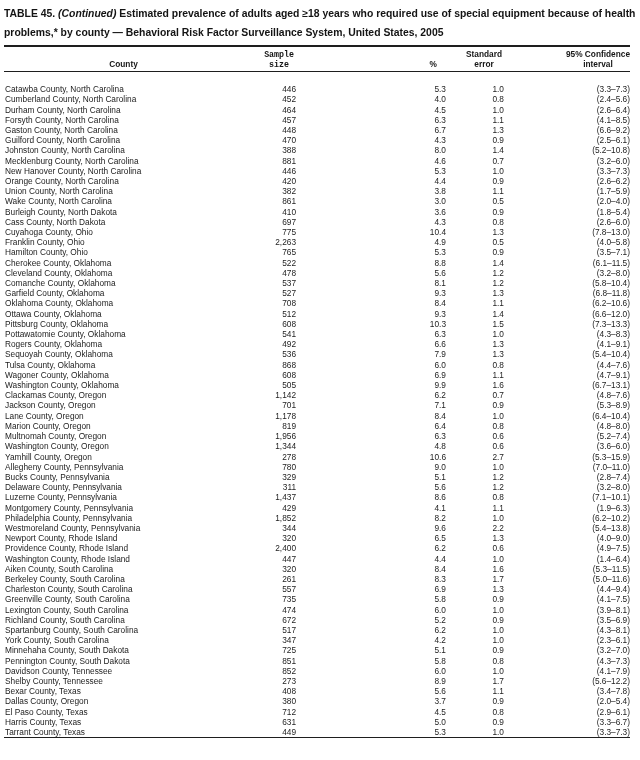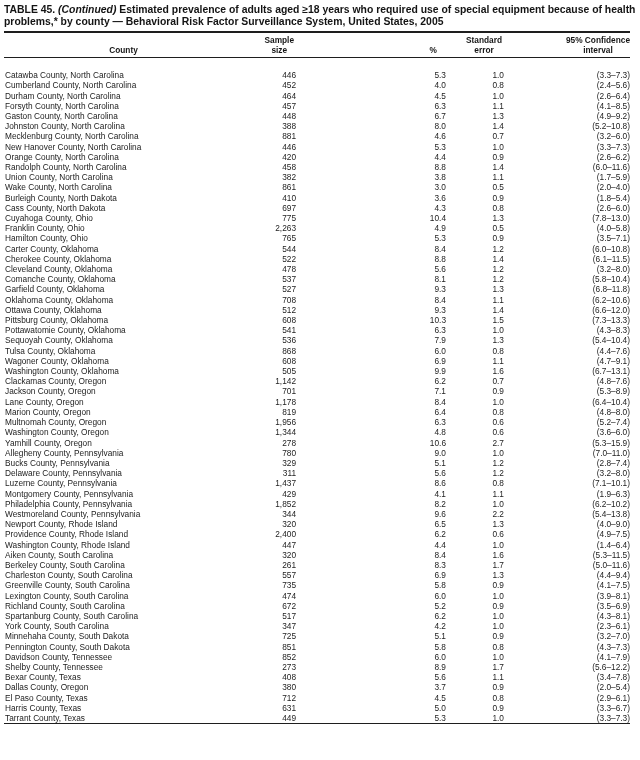--- a/index.html
+++ b/index.html
@@ -13,21 +13,21 @@
   .page {
     width: 632px;
     height: 752px;
     padding: 4px 4px 4px 4px;
     font-family: "Liberation Sans", sans-serif;
     color: #1c1c1c;
     background: #ffffff;
   }
   .table-title {
     font-size: 10.4px;
-    line-height: 12px;
+    line-height: 19px;
     font-weight: bold;
     letter-spacing: 0px;
     color: #141414;
     width: 632px;
   }
   .table-title .italic { font-style: italic; }
   table.data-table {
     width: 626px;
     border-collapse: collapse;
     table-layout: fixed;
@@ -44,21 +44,21 @@
     font-size: 8.3px;
     font-weight: bold;
     line-height: 9.6px;
     vertical-align: bottom;
     padding: 3px 0 2px 0;
     color: #161616;
   }
   thead th.h-county { text-align: center; padding-left: 1px; }
   thead th.h-n, thead th.h-se, thead th.h-ci, thead th.h-pct { text-align: right; }
   thead th.h-pct { padding-right: 9px; }
-  thead th.h-n { padding-right: 2px; }
+  thead th.h-n { padding-right: 2px; font-family: Liberation Mono, monospace; }
   thead th.h-se { padding-right: 2px; }
   thead th .ctr {
     display: inline-block;
     text-align: center;
   }
   tbody { border-bottom: 1.2px solid #1e1e1e; }
   tbody td {
     font-size: 8.3px;
     line-height: 10.2px;
     height: 10.2px;
@@ -148,21 +148,28 @@
           <td class="c-n">457</td>
           <td class="c-pct">6.3</td>
           <td class="c-se">1.1</td>
           <td class="c-ci">(4.1–8.5)</td>
         </tr>
         <tr>
           <td class="c-county">Gaston County, North Carolina</td>
           <td class="c-n">448</td>
           <td class="c-pct">6.7</td>
           <td class="c-se">1.3</td>
-          <td class="c-ci">(4.9–9.2)</td>
+          <td class="c-ci">(6.6–9.2)</td>
+        </tr>
+        <tr>
+          <td class="c-county">Guilford County, North Carolina</td>
+          <td class="c-n">470</td>
+          <td class="c-pct">4.3</td>
+          <td class="c-se">0.9</td>
+          <td class="c-ci">(2.5–6.1)</td>
         </tr>
         <tr>
           <td class="c-county">Johnston County, North Carolina</td>
           <td class="c-n">388</td>
           <td class="c-pct">8.0</td>
           <td class="c-se">1.4</td>
           <td class="c-ci">(5.2–10.8)</td>
         </tr>
         <tr>
           <td class="c-county">Mecklenburg County, North Carolina</td>
@@ -179,27 +186,20 @@
           <td class="c-ci">(3.3–7.3)</td>
         </tr>
         <tr>
           <td class="c-county">Orange County, North Carolina</td>
           <td class="c-n">420</td>
           <td class="c-pct">4.4</td>
           <td class="c-se">0.9</td>
           <td class="c-ci">(2.6–6.2)</td>
         </tr>
         <tr>
-          <td class="c-county">Randolph County, North Carolina</td>
-          <td class="c-n">458</td>
-          <td class="c-pct">8.8</td>
-          <td class="c-se">1.4</td>
-          <td class="c-ci">(6.0–11.6)</td>
-        </tr>
-        <tr>
           <td class="c-county">Union County, North Carolina</td>
           <td class="c-n">382</td>
           <td class="c-pct">3.8</td>
           <td class="c-se">1.1</td>
           <td class="c-ci">(1.7–5.9)</td>
         </tr>
         <tr>
           <td class="c-county">Wake County, North Carolina</td>
           <td class="c-n">861</td>
           <td class="c-pct">3.0</td>
@@ -235,27 +235,20 @@
           <td class="c-ci">(4.0–5.8)</td>
         </tr>
         <tr>
           <td class="c-county">Hamilton County, Ohio</td>
           <td class="c-n">765</td>
           <td class="c-pct">5.3</td>
           <td class="c-se">0.9</td>
           <td class="c-ci">(3.5–7.1)</td>
         </tr>
         <tr>
-          <td class="c-county">Carter County, Oklahoma</td>
-          <td class="c-n">544</td>
-          <td class="c-pct">8.4</td>
-          <td class="c-se">1.2</td>
-          <td class="c-ci">(6.0–10.8)</td>
-        </tr>
-        <tr>
           <td class="c-county">Cherokee County, Oklahoma</td>
           <td class="c-n">522</td>
           <td class="c-pct">8.8</td>
           <td class="c-se">1.4</td>
           <td class="c-ci">(6.1–11.5)</td>
         </tr>
         <tr>
           <td class="c-county">Cleveland County, Oklahoma</td>
           <td class="c-n">478</td>
           <td class="c-pct">5.6</td>
@@ -296,20 +289,27 @@
           <td class="c-pct">10.3</td>
           <td class="c-se">1.5</td>
           <td class="c-ci">(7.3–13.3)</td>
         </tr>
         <tr>
           <td class="c-county">Pottawatomie County, Oklahoma</td>
           <td class="c-n">541</td>
           <td class="c-pct">6.3</td>
           <td class="c-se">1.0</td>
           <td class="c-ci">(4.3–8.3)</td>
+        </tr>
+        <tr>
+          <td class="c-county">Rogers County, Oklahoma</td>
+          <td class="c-n">492</td>
+          <td class="c-pct">6.6</td>
+          <td class="c-se">1.3</td>
+          <td class="c-ci">(4.1–9.1)</td>
         </tr>
         <tr>
           <td class="c-county">Sequoyah County, Oklahoma</td>
           <td class="c-n">536</td>
           <td class="c-pct">7.9</td>
           <td class="c-se">1.3</td>
           <td class="c-ci">(5.4–10.4)</td>
         </tr>
         <tr>
           <td class="c-county">Tulsa County, Oklahoma</td>

